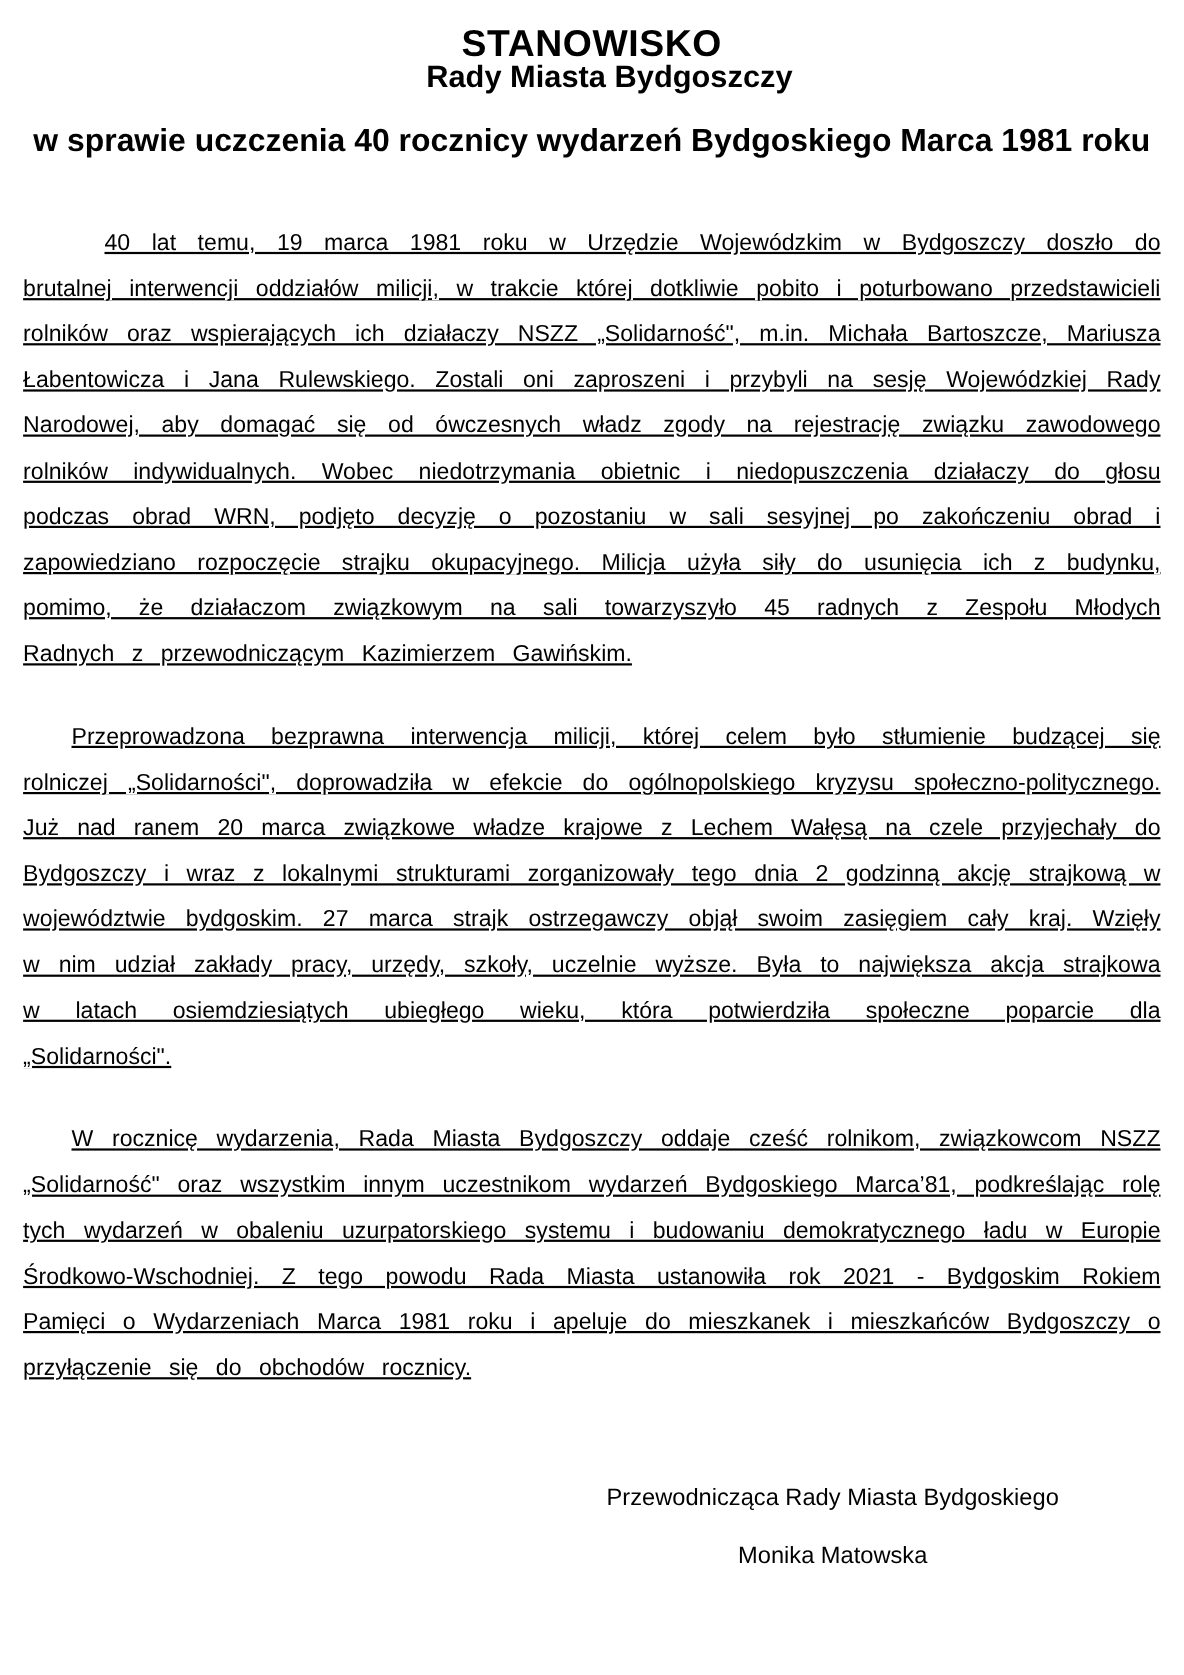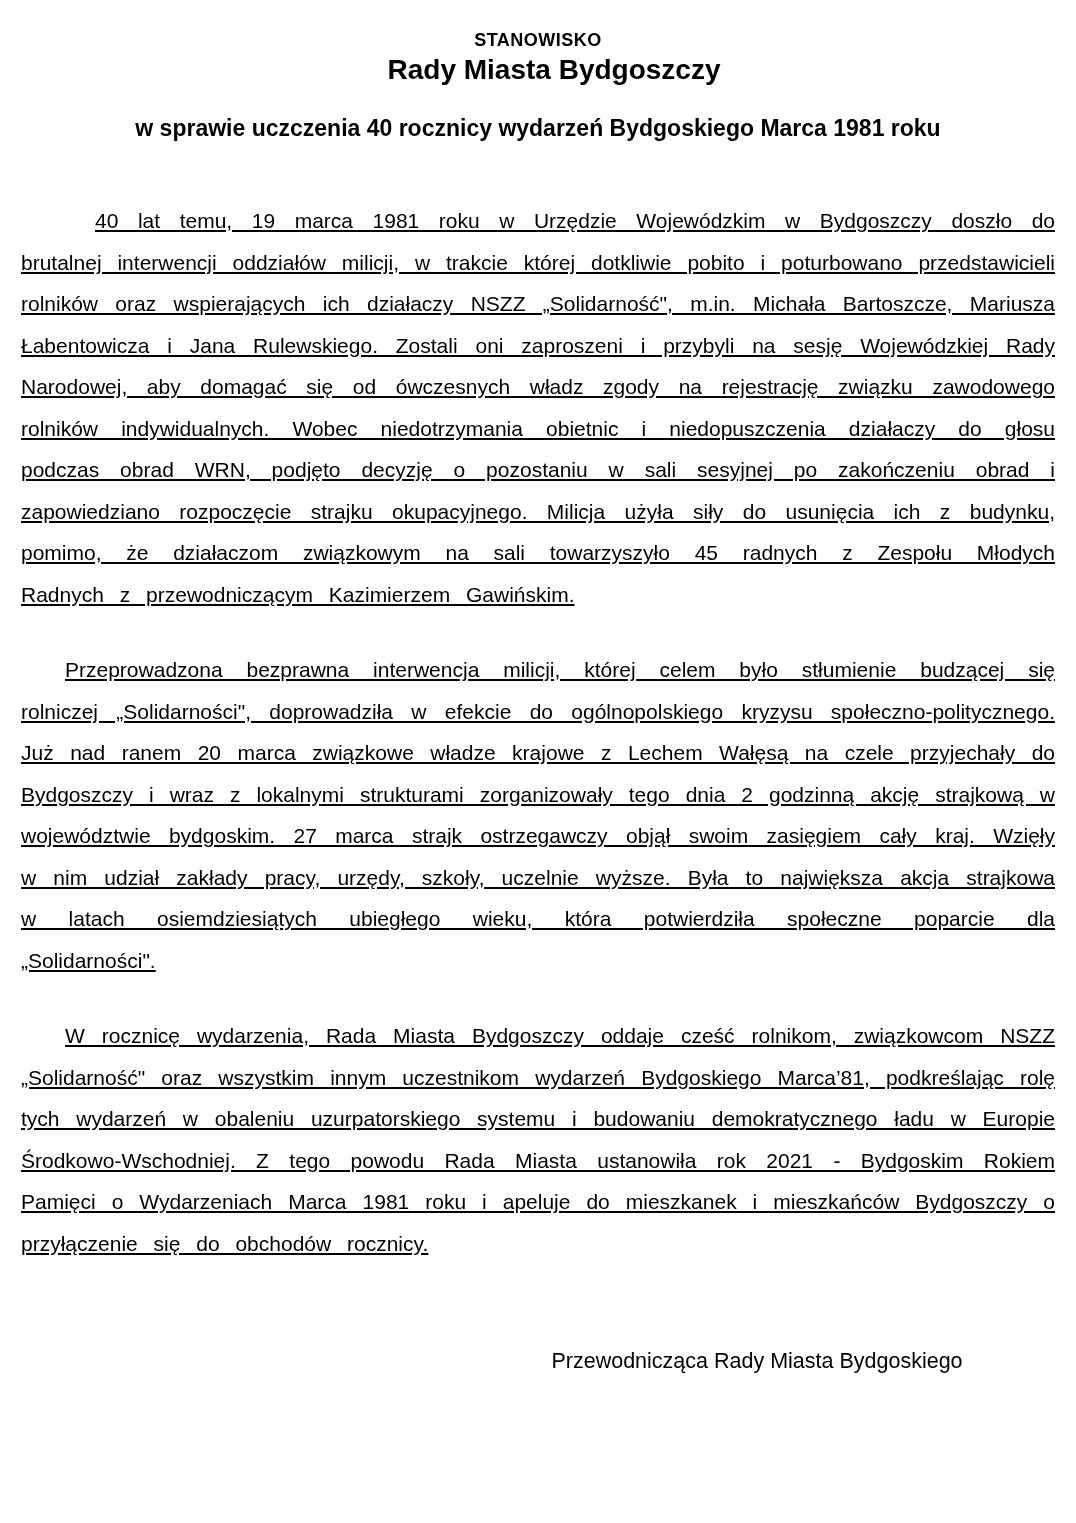--- a/index.html
+++ b/index.html
@@ -14,33 +14,33 @@
     background: #ffffff;
     color: #000000;
     font-family: "Liberation Sans", "DejaVu Sans", sans-serif;
     overflow: hidden;
   }
   .doc-header {
     text-align: center;
     padding-top: 25px;
   }
   .doc-title {
-    font-size: 18px;
+    font-size: 34px;
     font-weight: bold;
     line-height: 31px;
     letter-spacing: 0.5px;
   }
   .doc-subtitle {
     font-size: 28px;
     font-weight: bold;
     line-height: 28px;
     padding-left: 32px;
   }
   .doc-subject {
-    font-size: 23px;
+    font-size: 29px;
     font-weight: bold;
     line-height: 28px;
     margin-top: 30px;
   }
   .doc-body {
     margin: 58px 21px 0 21px;
     font-size: 21px;
     line-height: 41.5px;
     text-align: justify;
     word-spacing: 10px;
@@ -75,15 +75,16 @@
   </header>
 
   <main class="doc-body">
     <p class="para-1">40 lat temu, 19 marca 1981 roku w Urzędzie Wojewódzkim w Bydgoszczy doszło do brutalnej interwencji oddziałów milicji, w trakcie której dotkliwie pobito i poturbowano przedstawicieli rolników oraz wspierających ich działaczy NSZZ „Solidarność", m.in. Michała Bartoszcze, Mariusza Łabentowicza i Jana Rulewskiego. Zostali oni zaproszeni i przybyli na sesję Wojewódzkiej Rady Narodowej, aby domagać się od ówczesnych władz zgody na rejestrację związku zawodowego rolników indywidualnych. Wobec niedotrzymania obietnic i niedopuszczenia działaczy do głosu podczas obrad WRN, podjęto decyzję o pozostaniu w sali sesyjnej po zakończeniu obrad i zapowiedziano rozpoczęcie strajku okupacyjnego. Milicja użyła siły do usunięcia ich z budynku, pomimo, że działaczom związkowym na sali towarzyszyło 45 radnych z Zespołu Młodych Radnych z przewodniczącym Kazimierzem Gawińskim.</p>
     <p class="para-2">Przeprowadzona bezprawna interwencja milicji, której celem było stłumienie budzącej się rolniczej „Solidarności", doprowadziła w efekcie do ogólnopolskiego kryzysu społeczno-politycznego. Już nad ranem 20 marca związkowe władze krajowe z Lechem Wałęsą na czele przyjechały do Bydgoszczy i wraz z lokalnymi strukturami zorganizowały tego dnia 2 godzinną akcję strajkową w województwie bydgoskim. 27 marca strajk ostrzegawczy objął swoim zasięgiem cały kraj. Wzięły w nim udział zakłady pracy, urzędy, szkoły, uczelnie wyższe. Była to największa akcja strajkowa w latach osiemdziesiątych ubiegłego wieku, która potwierdziła społeczne poparcie dla „Solidarności".</p>
     <p class="para-3">W rocznicę wydarzenia, Rada Miasta Bydgoszczy oddaje cześć rolnikom, związkowcom NSZZ „Solidarność" oraz wszystkim innym uczestnikom wydarzeń Bydgoskiego Marca’81, podkreślając rolę tych wydarzeń w obaleniu uzurpatorskiego systemu i budowaniu demokratycznego ładu w Europie Środkowo-Wschodniej. Z tego powodu Rada Miasta ustanowiła rok 2021 - Bydgoskim Rokiem Pamięci o Wydarzeniach Marca 1981 roku i apeluje do mieszkanek i mieszkańców Bydgoszczy o przyłączenie się do obchodów rocznicy.</p>
   </main>
 
   <footer class="signature">
     <div class="sig-role">Przewodnicząca Rady Miasta Bydgoskiego</div>
+    <div class="sig-name">Monika Matowska</div>
   </footer>
 
 </div>
 
 </body></html>

